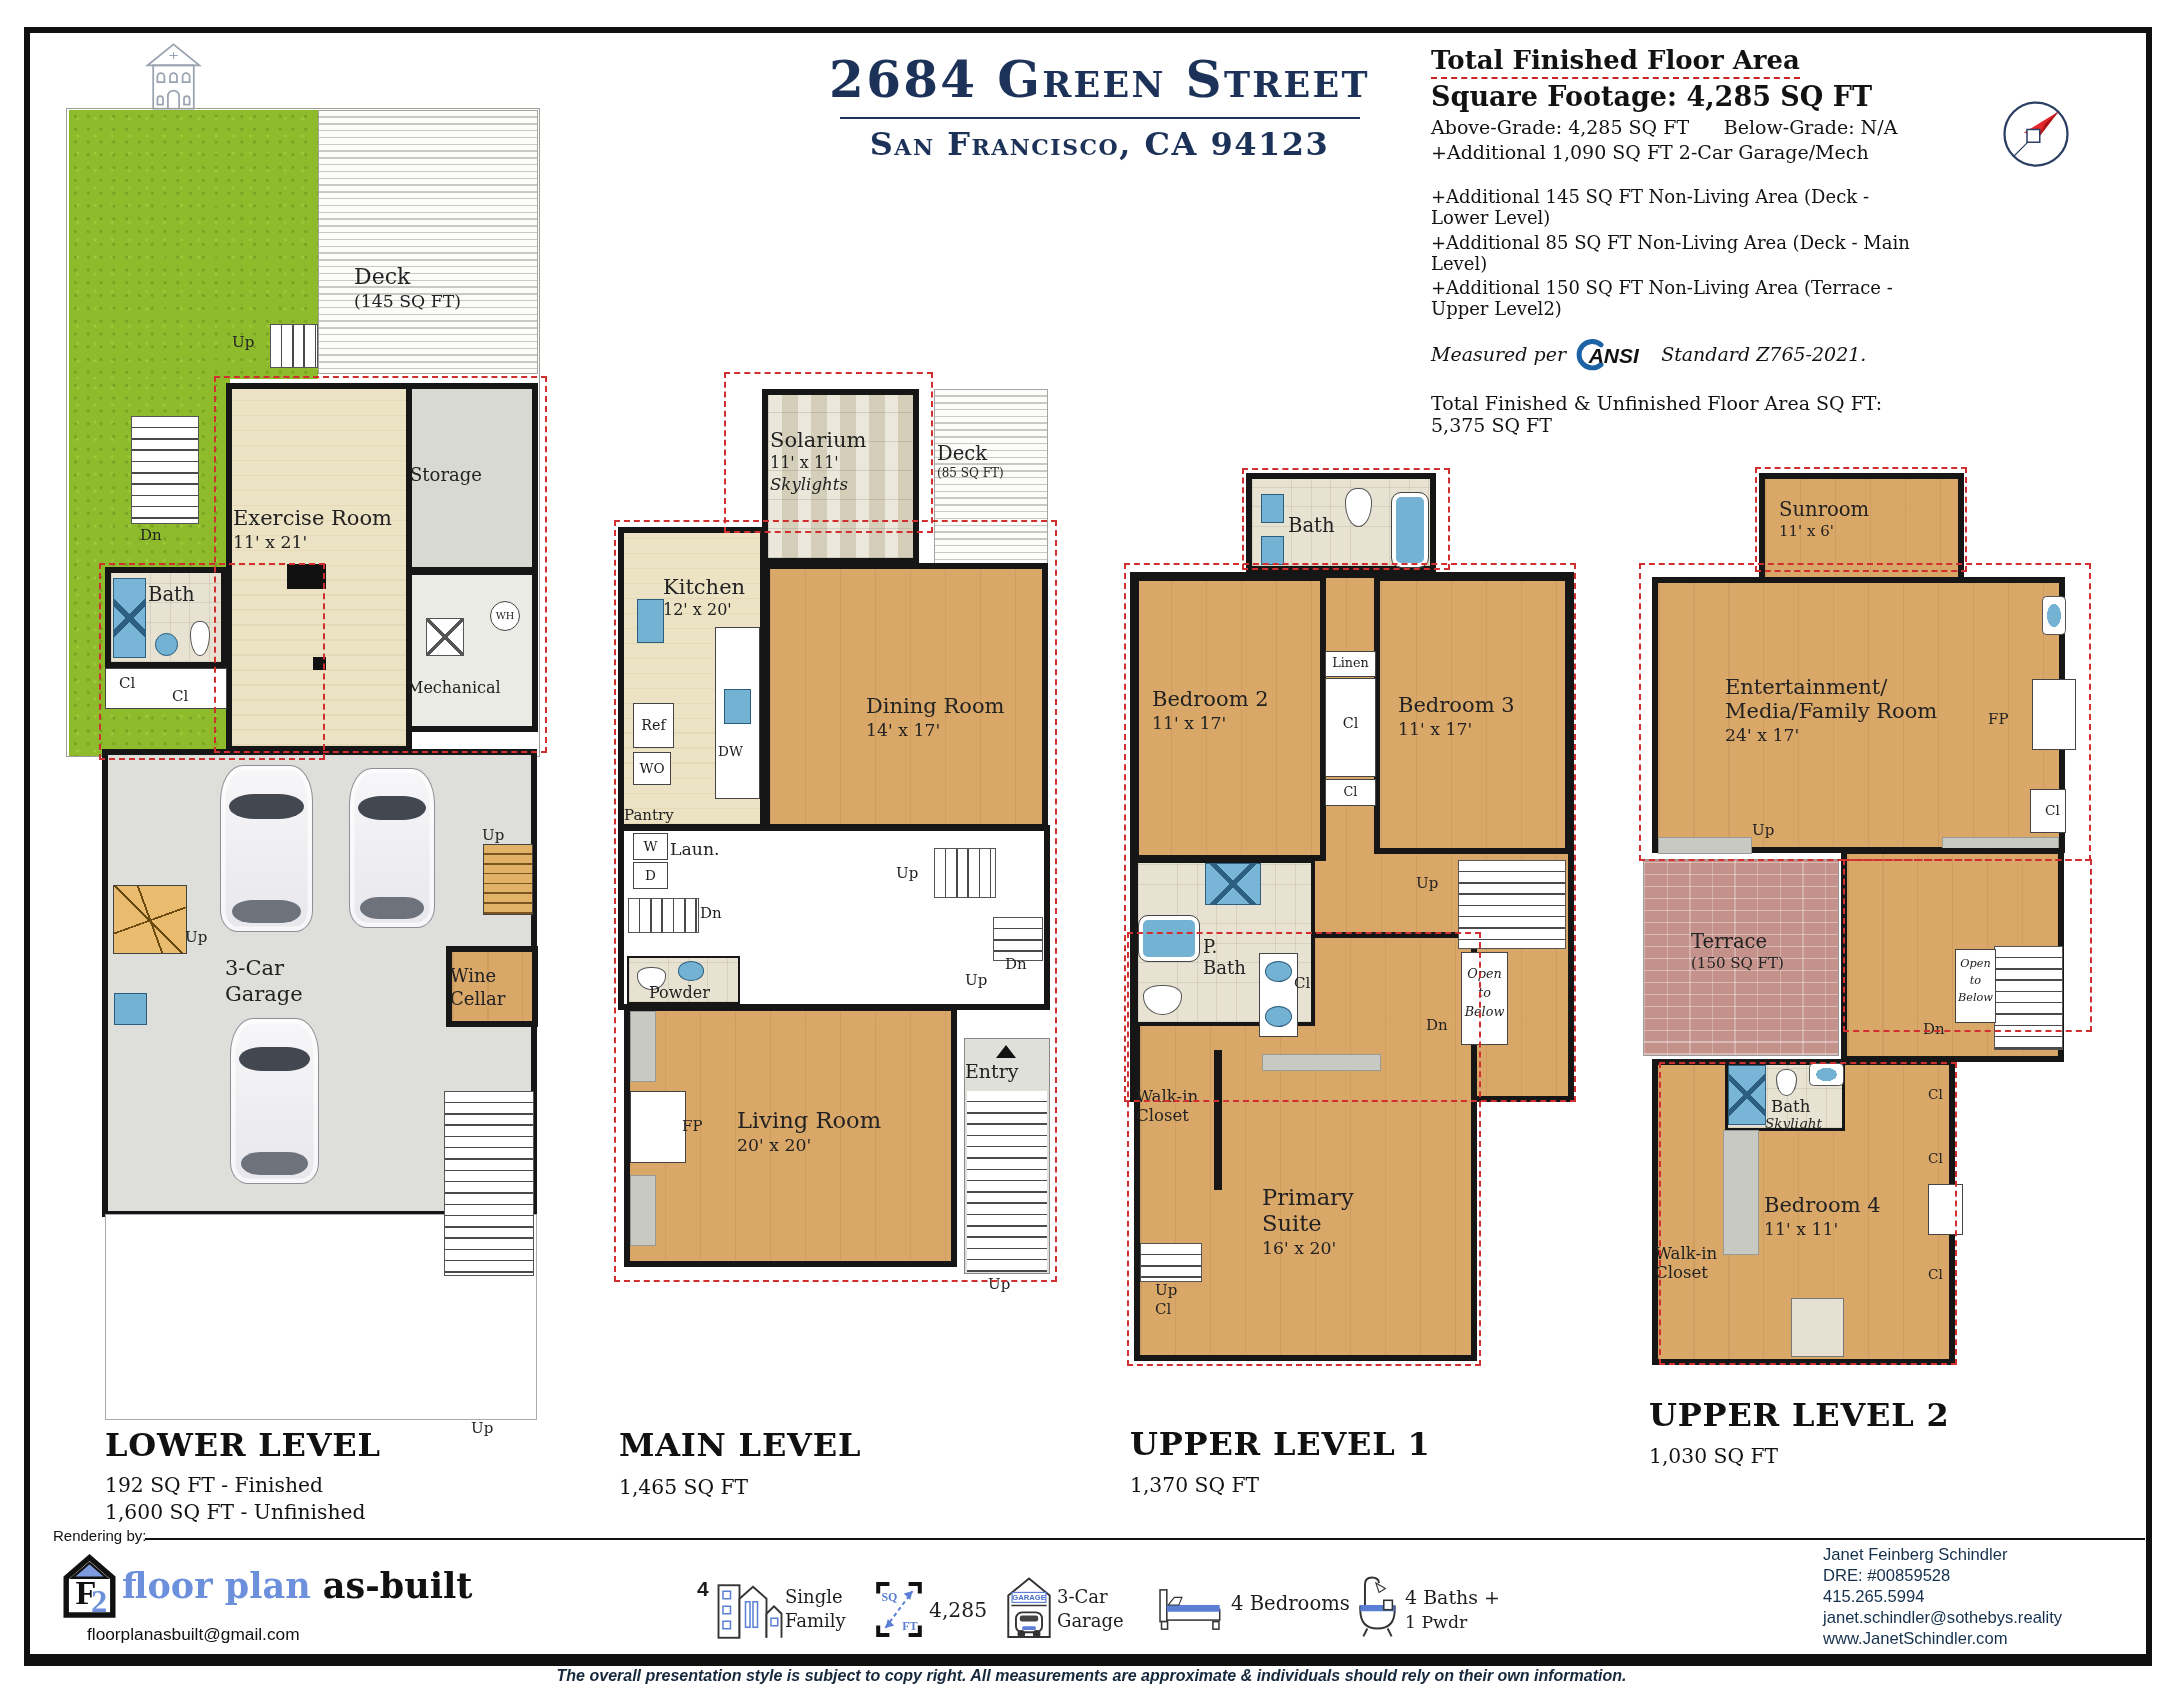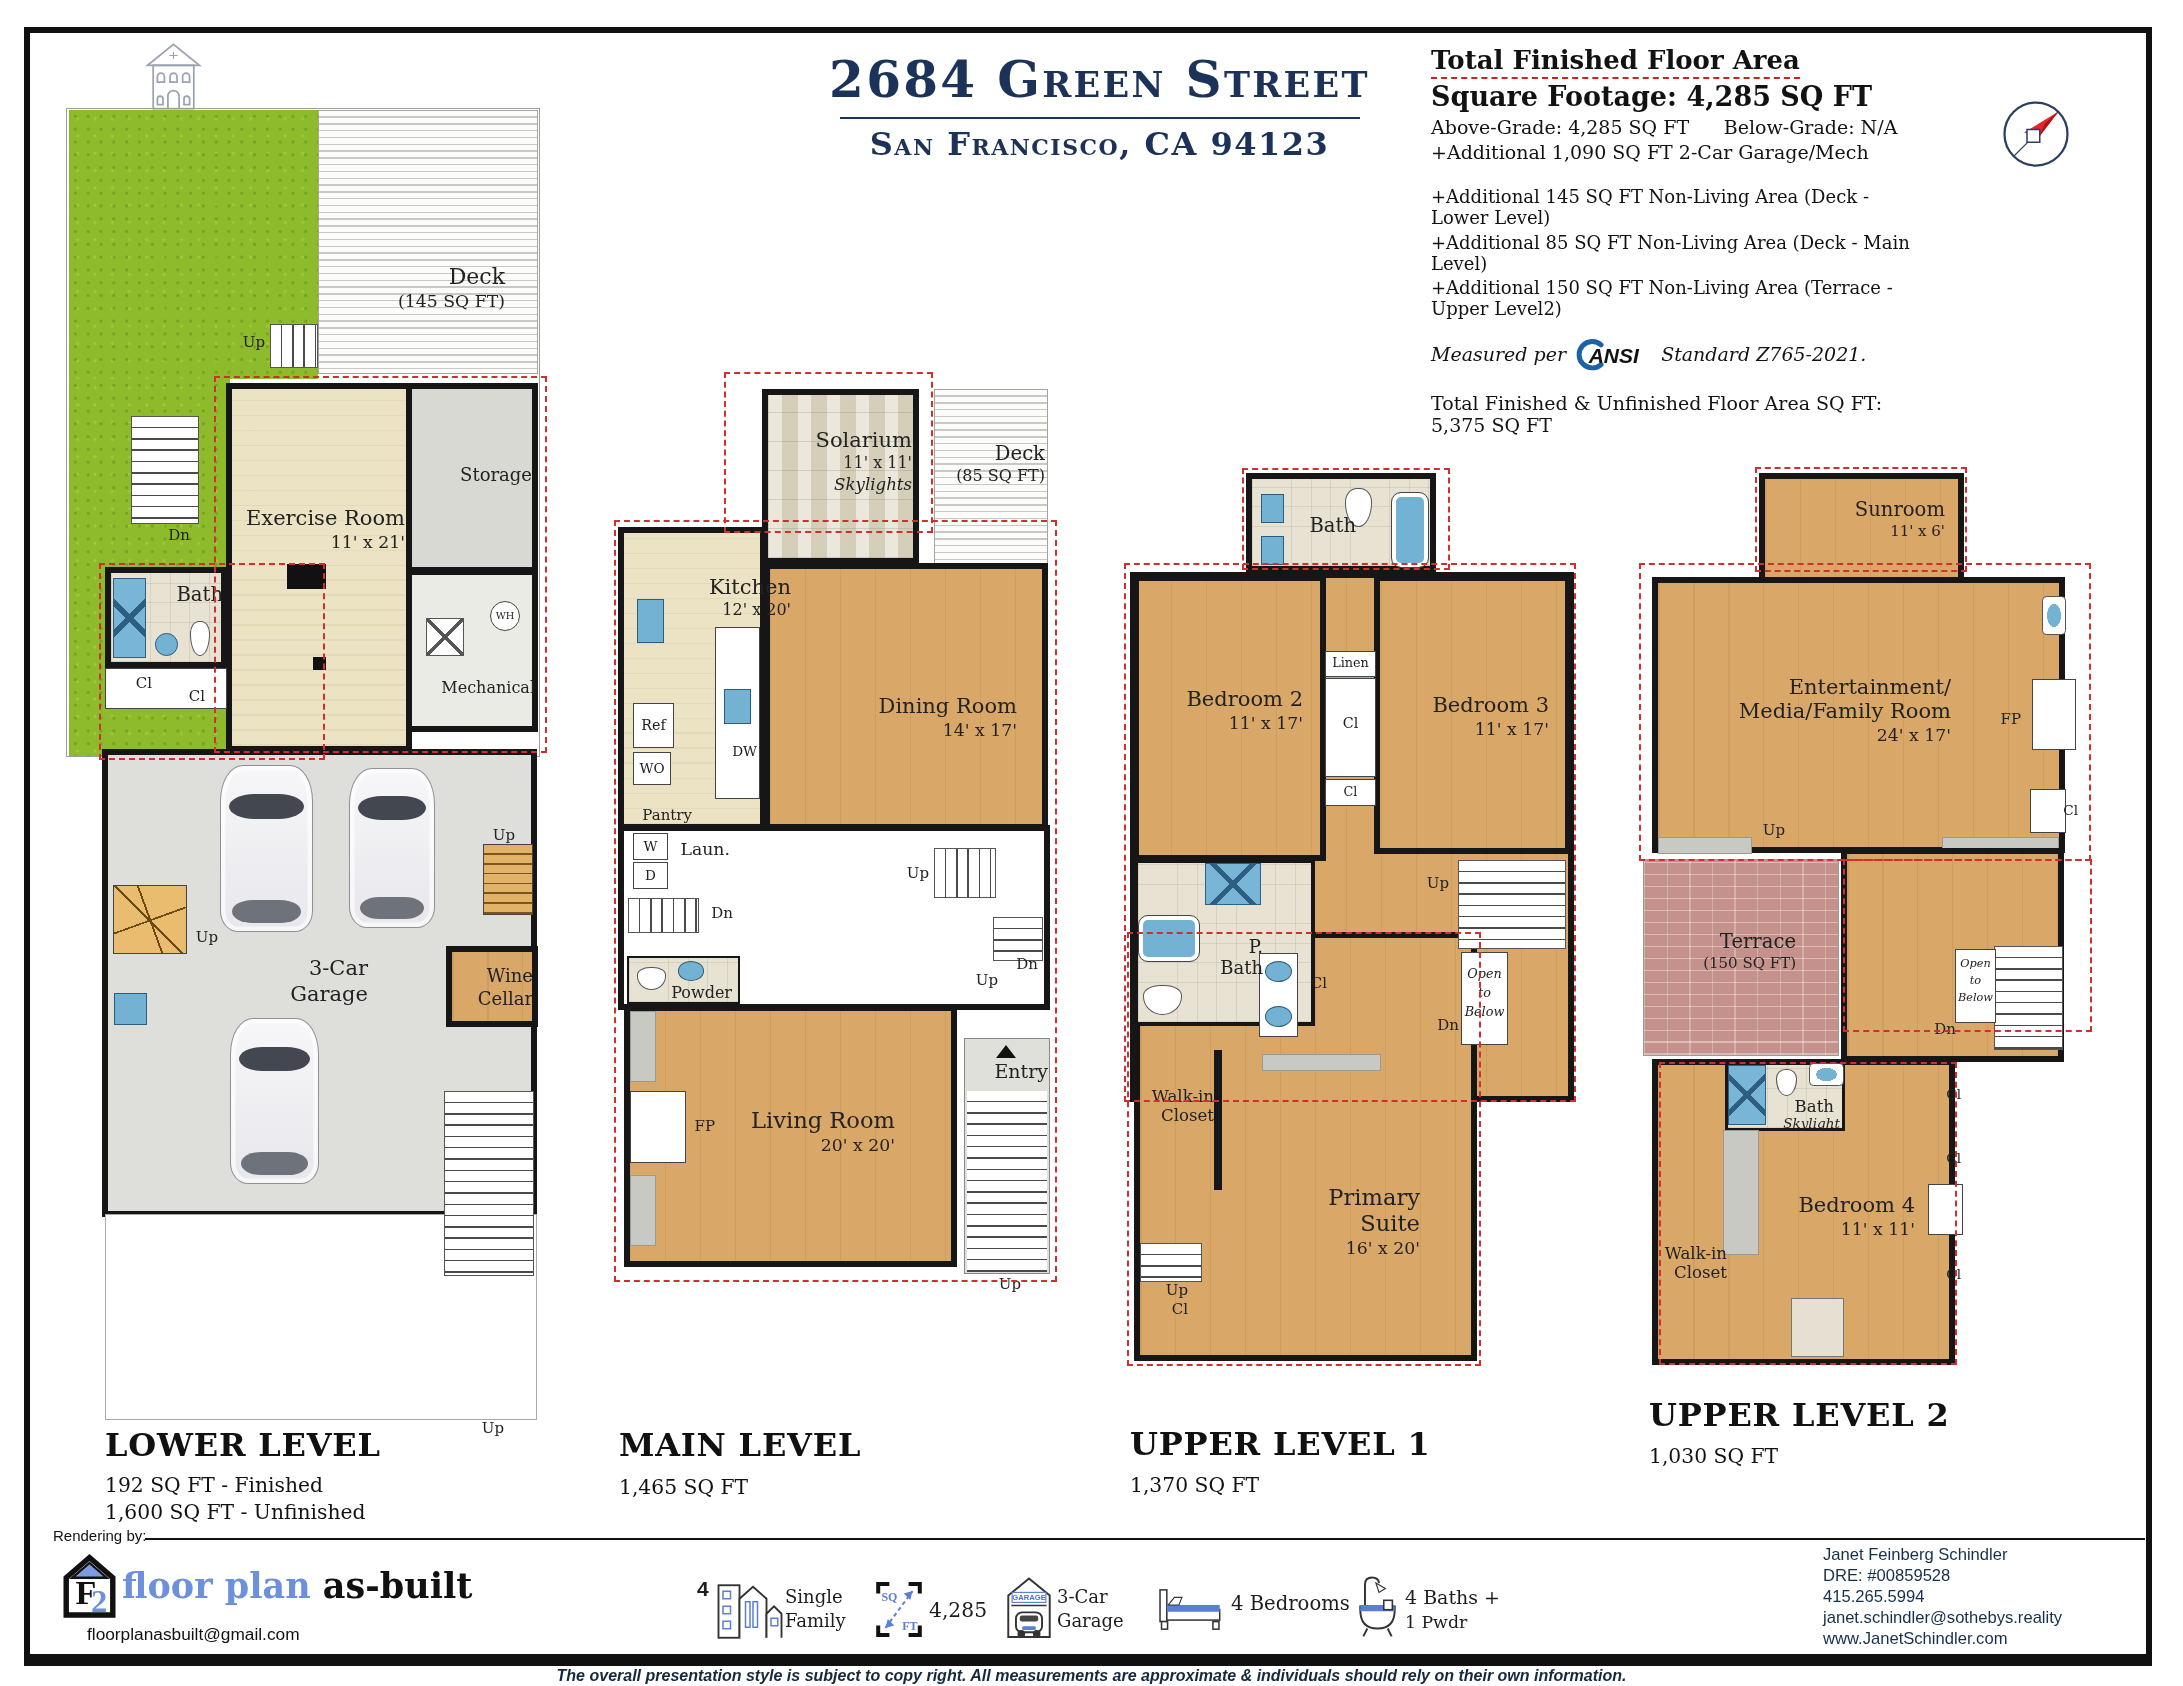--- a/index.html
+++ b/index.html
@@ -1,18 +1,18 @@
 <!DOCTYPE html>
 <html style="font-size:12px"><head>
 <meta charset="utf-8">
 <style>
   html,body{margin:0;padding:0;background:#fff}
   #page{position:relative;width:2183px;height:1687px;background:#fff;font-family:"DejaVu Serif",serif;color:#1d1d1d;overflow:hidden}
   .abs{position:absolute;box-sizing:border-box}
-  .lbl{position:absolute;box-sizing:border-box;font-family:"DejaVu Serif",serif;color:#222;text-align:right;line-height:1.16}
+  .lbl{position:absolute;box-sizing:border-box;font-family:"DejaVu Serif",serif;color:#222;text-align:left;line-height:1.16}
   .room{position:absolute;box-sizing:border-box;border:6px solid #161616}
   .thinb{border:1.5px solid #9f9f9a}
   .dash{position:absolute;box-sizing:border-box;border:2.3px dashed #d12f2f;pointer-events:none}
   .wood{background:#d9a768;background-image:repeating-linear-gradient(90deg,rgba(120,70,20,.10) 0 1.5px,rgba(255,255,255,0) 1.5px 35px)}
   .cream{background:#ece3c4;background-image:repeating-linear-gradient(0deg,rgba(160,140,80,.10) 0 1.5px,transparent 1.5px 15px)}
   .graybg{background:#d9d9d4}
   .tile{background:#e7e2d2;background-image:repeating-linear-gradient(0deg,rgba(140,130,100,.18) 0 0.8px,transparent 0.8px 19.6px),repeating-linear-gradient(90deg,rgba(140,130,100,.18) 0 0.8px,transparent 0.8px 19.6px)}
   .soltile{background:#e0dbc8;background-image:repeating-linear-gradient(0deg,rgba(120,110,90,.22) 0 0.8px,transparent 0.8px 29px),repeating-linear-gradient(90deg,rgba(120,110,90,.22) 0 0.8px,transparent 0.8px 29px),repeating-linear-gradient(90deg,rgba(255,255,255,.35) 0 14.3px,rgba(160,150,120,.18) 14.3px 29px)}
   .deckstripe{background:repeating-linear-gradient(180deg,#fcfcfb 0 5.3px,#c8c8c4 5.3px 6.8px);border:1.5px solid #a5a5a0}
   .lawn{background:#8dbb2b;background-image:radial-gradient(rgba(60,90,10,.28) 1.1px,transparent 1.9px),radial-gradient(rgba(175,215,70,.55) 1.1px,transparent 1.9px);background-size:12.8px 12.8px,17.3px 17.3px}
@@ -161,21 +161,21 @@
   <div class="dash" style="left:214px;top:376px;width:333px;height:377px"></div>
   <div class="dash" style="left:99px;top:563px;width:226px;height:197px"></div>
 
   <div class="planTitle" style="left:105px;top:1426px">LOWER LEVEL</div>
   <div class="planSq" style="left:105px;top:1473px">192 SQ FT - Finished</div>
   <div class="planSq" style="left:105px;top:1500px">1,600 SQ FT - Unfinished</div>
 
   <div class="abs deckstripe" style="left:934px;top:389px;width:114px;height:184px"></div>
   <div class="lbl" style="left:937px;top:443px;width:108px">
     <div style="font-size:19.6px">Deck</div>
-    <div class="rmdim" style="font-size:16px">(85 SQ FT)</div>
+    <div class="rmdim" style="font-size:12px">(85 SQ FT)</div>
   </div>
   <div class="abs room cream" style="left:618px;top:527px;width:148px;height:303px"></div>
   <div class="abs room wood" style="left:764px;top:563px;width:284px;height:267px"></div>
   <div class="abs room soltile" style="left:762px;top:389px;width:157px;height:175px"></div>
   <div class="lbl" style="left:770px;top:428px;width:142px">
     <div style="font-size:21px">Solarium</div>
     <div class="rmdim" style="font-size:16px">11' x 11'</div>
     <div style="font-size:16.6px;font-style:italic;margin-top:2.3px">Skylights</div>
   </div>
   <div class="lbl" style="left:663px;top:575px;width:128px">

